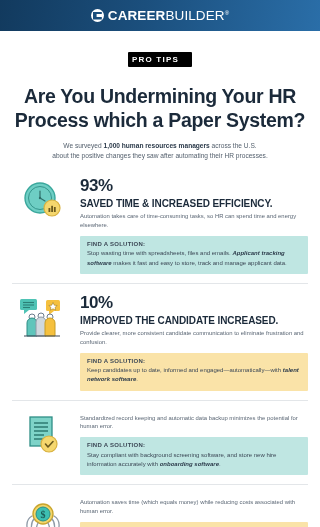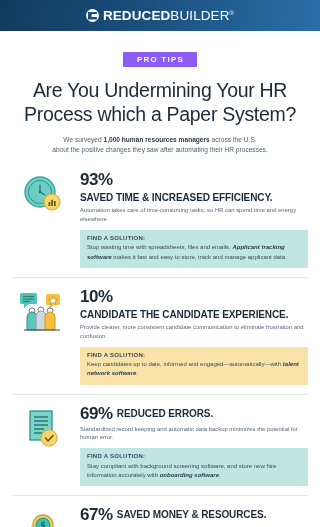--- a/index.html
+++ b/index.html
@@ -60,33 +60,33 @@
   }
 
   
   .title-block {
     padding: 17px 14px 0;
     text-align: center;
     background: #fff;
   }
   .pro-tips {
     display: inline-block;
-    background: #8b5cf6;
+    background: #000000;
     color: #ffffff;
     font-size: 8px;
     font-weight: 700;
     letter-spacing: 1.2px;
-    padding: 3px 13px 3px 14px;
+    padding: 3px 13px 3px 4px;
     border-radius: 1px;
   }
   .headline {
-    margin-top: 12px;
+    margin-top: 18px;
     font-size: 19.5px;
     line-height: 1.22;
-    font-weight: 400;
+    font-weight: 700;
     color: #1b2a3a;
     letter-spacing: -0.3px;
   }
   .subhead {
     margin-top: 8px;
     font-size: 6.6px;
     line-height: 1.55;
     color: #55616e;
   }
   .subhead b { color: #2b3a4a; font-weight: 700; }
@@ -112,21 +112,21 @@
     align-items: center;
     justify-content: center;
     padding-top: 3px;
   }
   .icon-cell svg { display: block; }
 
   .stat-body { flex: 1; min-width: 0; padding-top: 1px; }
 
   .stat-head {
     display: flex;
-    align-items: center;
+    align-items: flex-end;
     gap: 4px;
     flex-wrap: wrap;
   }
   .pct {
     font-size: 17px;
     font-weight: 700;
     color: #1b2a3a;
     letter-spacing: -0.4px;
     line-height: 1;
   }
@@ -164,21 +164,21 @@
     color: #3c4856;
   }
   .sol-text b { font-weight: 700; font-style: italic; color: #2b3a4a; }
 </style>
 </head>
 <body>
 
 <div class="header">
   <div class="logo-wrap">
     <span class="logo-mark"></span>
-    <span class="logo-text"><span>REDUCED</span><span class="light">BUILDER</span><span class="logo-reg">®</span></span>
+    <span class="logo-text"><span>CAREER</span><span class="light">BUILDER</span><span class="logo-reg">®</span></span>
   </div>
 </div>
 
 <div class="title-block">
   <div class="pro-tips">PRO TIPS</div>
   <h1 class="headline">
     <span>Are You Undermining Your HR</span><br>
     <span>Process which a Paper System?</span>
   </h1>
   <p class="subhead">
@@ -232,21 +232,21 @@
         <circle cx="23" cy="20" r="3" fill="#fff" stroke="#6b7b8c" stroke-width="1"></circle>
         <path d="M18 40 V26 a5 5 0 0 1 10 0 V40 Z" fill="#cfd8de" stroke="#8e9aa6" stroke-width="1"></path>
         <circle cx="32" cy="21" r="3" fill="#fff" stroke="#6b7b8c" stroke-width="1"></circle>
         <path d="M27 40 V27 a5 5 0 0 1 10 0 V40 Z" fill="#f5c03e" stroke="#c79c24" stroke-width="1"></path>
         <line x1="6" y1="40" x2="42" y2="40" stroke="#3c4856" stroke-width="1.2"></line>
       </svg>
     </div>
     <div class="stat-body">
       <div class="stat-head">
         <span class="pct">10%</span>
-        <span class="stat-label">CANDIDATE THE CANDIDATE EXPERIENCE.</span>
+        <span class="stat-label">IMPROVED THE CANDIDATE INCREASED.</span>
       </div>
       <div class="stat-desc">Provide clearer, more consistent candidate communication to eliminate frustration and confusion.</div>
       <div class="solution gold">
         <div class="sol-title">FIND A SOLUTION:</div>
         <div class="sol-text"><span>Keep candidates up to date, informed and engaged—automatically—with </span><b>talent network software</b><span>.</span></div>
       </div>
     </div>
   </div>
 
   <div class="stat-row">
@@ -256,24 +256,20 @@
         <line x1="13" y1="10" x2="27" y2="10" stroke="#27736c" stroke-width="1.4"></line>
         <line x1="13" y1="14" x2="27" y2="14" stroke="#27736c" stroke-width="1.4"></line>
         <line x1="13" y1="18" x2="27" y2="18" stroke="#27736c" stroke-width="1.4"></line>
         <line x1="13" y1="22" x2="23" y2="22" stroke="#27736c" stroke-width="1.4"></line>
         <line x1="13" y1="26" x2="25" y2="26" stroke="#27736c" stroke-width="1.4"></line>
         <circle cx="28" cy="31" r="8" fill="#f5d76e" stroke="#d8b13f" stroke-width="1.2"></circle>
         <polyline points="24.5,31 27,34 32,28.5" fill="none" stroke="#6b5a1e" stroke-width="1.6" stroke-linecap="round" stroke-linejoin="round"></polyline>
       </svg>
     </div>
     <div class="stat-body">
-      <div class="stat-head">
-        <span class="pct">69%</span>
-        <span class="stat-label">REDUCED ERRORS.</span>
-      </div>
       <div class="stat-desc">Standardized record keeping and automatic data backup minimizes the potential for human error.</div>
       <div class="solution teal">
         <div class="sol-title">FIND A SOLUTION:</div>
         <div class="sol-text"><span>Stay compliant with background screening software, and store new hire information accurately with </span><b>onboarding software</b><span>.</span></div>
       </div>
     </div>
   </div>
 
   <div class="stat-row">
     <div class="icon-cell">
@@ -283,24 +279,20 @@
         <text x="22" y="21" font-family="Liberation Serif, serif" font-size="10" font-weight="bold" fill="#1d5c57" text-anchor="middle">$</text>
         <path d="M11 19 C6 22 5 28 7 34 L9 38" fill="none" stroke="#8e9aa6" stroke-width="1.3" stroke-linecap="round"></path>
         <path d="M13 22 C10 25 10 30 11 35" fill="none" stroke="#8e9aa6" stroke-width="1.3" stroke-linecap="round"></path>
         <path d="M33 19 C38 22 39 28 37 34 L35 38" fill="none" stroke="#8e9aa6" stroke-width="1.3" stroke-linecap="round"></path>
         <path d="M31 22 C34 25 34 30 33 35" fill="none" stroke="#8e9aa6" stroke-width="1.3" stroke-linecap="round"></path>
         <path d="M17 26 C15 30 15 35 16 39" fill="none" stroke="#8e9aa6" stroke-width="1.3" stroke-linecap="round"></path>
         <path d="M27 26 C29 30 29 35 28 39" fill="none" stroke="#8e9aa6" stroke-width="1.3" stroke-linecap="round"></path>
       </svg>
     </div>
     <div class="stat-body">
-      <div class="stat-head">
-        <span class="pct">67%</span>
-        <span class="stat-label">SAVED MONEY &amp; RESOURCES.</span>
-      </div>
       <div class="stat-desc">Automation saves time (which equals money) while reducing costs associated with human error.</div>
       <div class="solution gold">
         <div class="sol-title">FIND A SOLUTION:</div>
 
       </div>
     </div>
   </div>
 
 </div>
 

